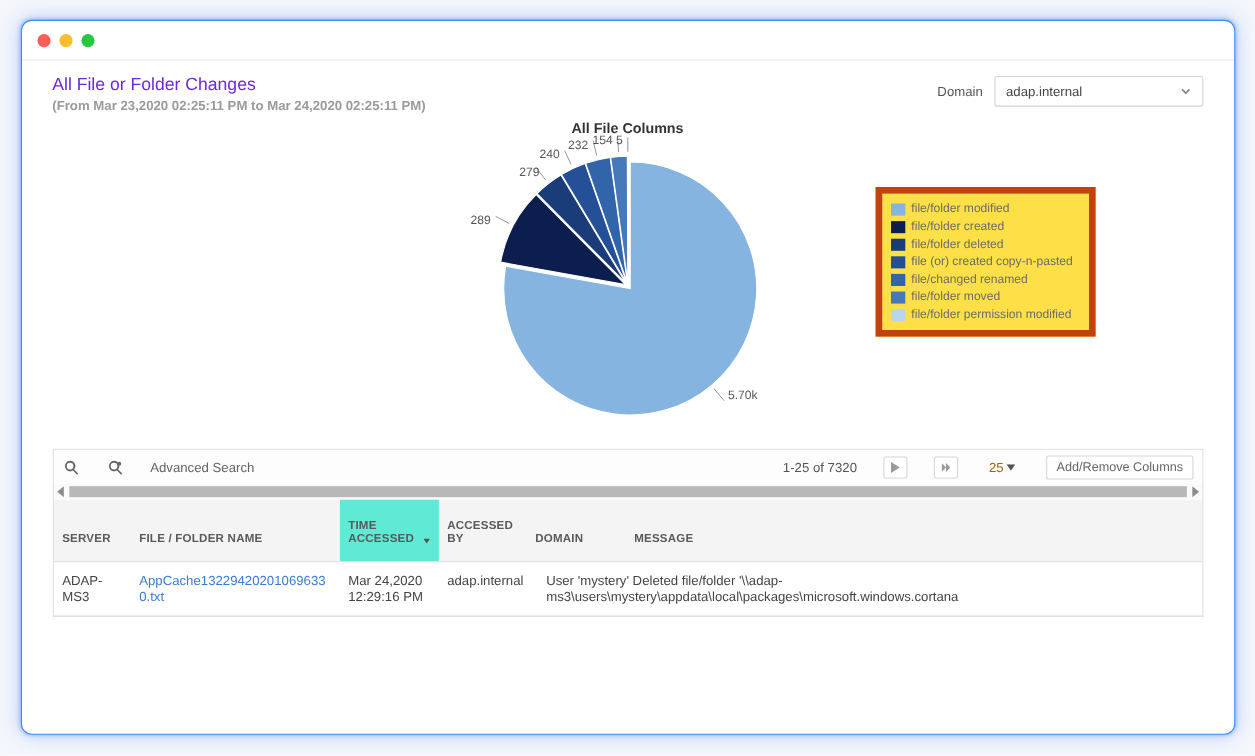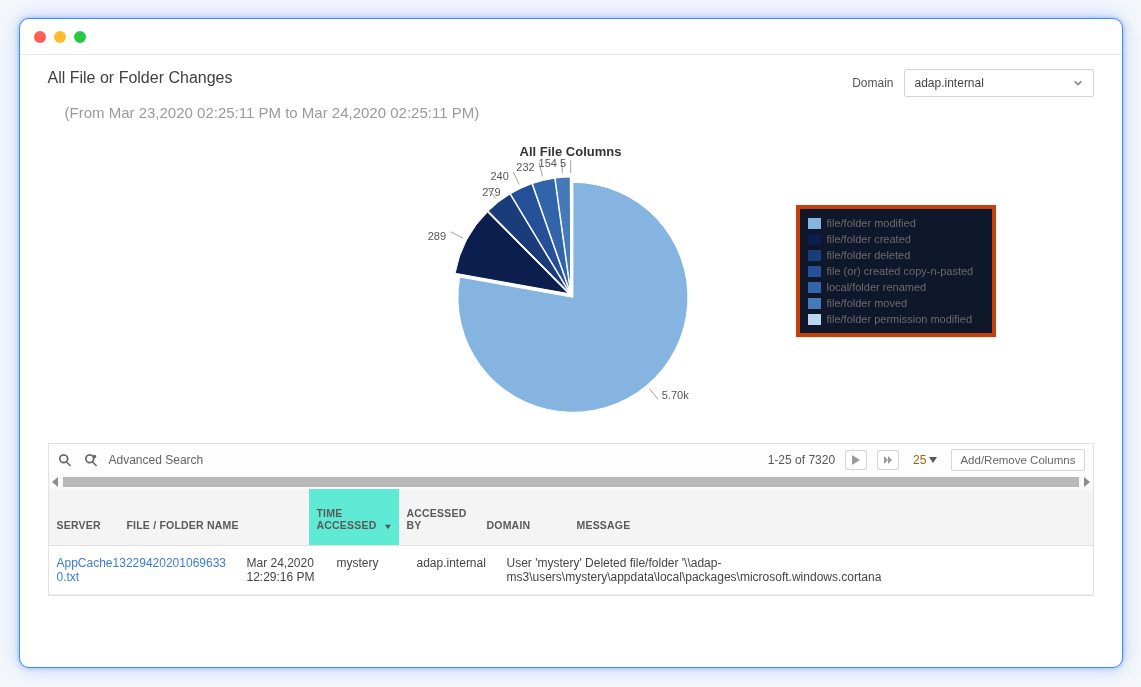--- a/index.html
+++ b/index.html
@@ -33,22 +33,22 @@
     flex: 0 0 auto;
   }
   .tl-dot { width: 12px; height: 12px; border-radius: 50%; }
   .tl-red { background:#ff5f57; }
   .tl-yellow { background:#febc2e; }
   .tl-green { background:#28c840; }
 
   .content { padding: 14px 28px 10px 28px; flex: 1 1 auto; overflow: hidden; display:flex; flex-direction:column; }
 
   .header-row { display:flex; justify-content:space-between; align-items:flex-start; }
-  .page-title { font-size: 16px; color:#404040; font-weight:400; margin:0 0 2px 0; }
-  .page-sub { font-size: 15px; color:#9a9a9a; margin:17px; }
+  .page-title { font-size: 16px; color:#6d28d9; font-weight:400; margin:0 0 2px 0; }
+  .page-sub { font-size: 12px; color:#9a9a9a; margin:0;font-weight:bold; }
 
   .domain-picker { display:flex; align-items:center; gap:10px; }
   .domain-label { font-size:12px; color:#555; }
   .domain-select {
     display:flex; align-items:center; justify-content:space-between;
     width: 190px; height: 28px;
     border:1px solid #d4d4d4; border-radius:2px;
     padding: 0 10px; font-size:12px; color:#444; background:#fff;
     cursor:pointer;
   }
@@ -64,43 +64,43 @@
   .chart-row { display:flex; justify-content:center; position:relative; height:270px; }
   .pie-wrap { position:relative; width:470px; height:260px; }
   .pie-svg { position:absolute; left:50%; top:50%; transform:translate(-50%,-50%); }
   .pie-label { position:absolute; font-size:11px; color:#555; white-space:nowrap; }
 
   .legend-box {
     position:absolute;
     right: -190px;
     top: 40px;
     width: 200px;
-    border:4px solid #c2410c;
-    background:#0f172a;
+    border:6px solid #c2410c;
+    background:#fde047;
     padding:6px 8px;
     box-shadow: 0 1px 3px rgba(0,0,0,.08);
     text-align:left;
   }
   .legend-item {
     display:flex; align-items:center; gap:6px;
     font-size:11px; color:#6b6b6b;
     padding:2px 0;
   }
   .legend-sw { width:13px; height:11px; flex:0 0 auto; }
 
   
   .tbl-toolbar {
     margin-top: 8px;
     border:1px solid #e2e2e2;
     border-bottom:none;
     background:#fdfdfd;
     height:32px;
     display:flex; align-items:center;
     padding: 0 8px;
-    gap:10px;
+    gap:24px;
     font-size:12px;
   }
   .tool-icon {
     width:16px; height:16px; cursor:pointer;
     display:flex; align-items:center; justify-content:center;
   }
   .tool-icon svg { width:14px; height:14px; fill:#666; }
   .adv-search { color:#636363; cursor:pointer; }
   .spacer { flex:1; }
   .pager { color:#555; }
@@ -234,34 +234,34 @@
               <div class="legend-item">
                 <span class="legend-sw" style="background: rgb(26, 61, 122);"></span>
                 <span>file/folder deleted</span>
               </div>
               <div class="legend-item">
                 <span class="legend-sw" style="background: rgb(37, 79, 151);"></span>
                 <span>file (or) created copy-n-pasted</span>
               </div>
               <div class="legend-item">
                 <span class="legend-sw" style="background: rgb(50, 100, 169);"></span>
-                <span>local/folder renamed</span>
+                <span>file/changed renamed</span>
               </div>
               <div class="legend-item">
                 <span class="legend-sw" style="background: rgb(70, 121, 186);"></span>
                 <span>file/folder moved</span>
               </div>
               <div class="legend-item">
                 <span class="legend-sw" style="background: rgb(186, 213, 239);"></span>
                 <span>file/folder permission modified</span>
               </div>
             </div>
         <div class="pie-label" style="left: 326.26px; top: 224px;">5.70k</div>
             <div class="pie-label" style="left: 110.611px; top: 64.7341px; transform: translateX(-100%);">289</div>
-            <div class="pie-label" style="left: 165px; top: 20.6448px; transform: translateX(-100%);">279</div>
+            <div class="pie-label" style="left: 155px; top: 20.6448px; transform: translateX(-100%);">279</div>
             <div class="pie-label" style="left: 173.271px; top: 4.86019px; transform: translateX(-100%);">240</div>
             <div class="pie-label" style="left: 199.212px; top: -4.23277px; transform: translateX(-100%);">232</div>
             <div class="pie-label" style="left: 221.441px; top: -7.66363px; transform: translateX(-100%);">154</div>
             <div class="pie-label" style="left: 230.708px; top: -7.99969px; transform: translateX(-100%);">5</div>
           </div>
       </div>
     </div>
 
     <div class="tbl-toolbar">
       <span class="tool-icon">
@@ -327,23 +327,23 @@
           </div>
         <div class="th col-domain">
             <span>DOMAIN</span>
           </div>
         <div class="th col-msg">
             <span>MESSAGE</span>
           </div>
       </div>
       <div id="table-body">
           <div class="trow">
+            <div class="td col-server">ADAP-MS3</div>
             <div class="td col-file link">AppCache132294202010696330.txt</div>
             <div class="td col-time">Mar 24,2020 12:29:16 PM</div>
-            <div class="td col-by">mystery</div>
             <div class="td col-domain">adap.internal</div>
             <div class="td col-msg">User 'mystery' Deleted file/folder '\\adap-ms3\users\mystery\appdata\local\packages\microsoft.windows.cortana</div>
           </div>
         </div>
     </div>
 
   </div>
 </div>
 
 </body></html>

